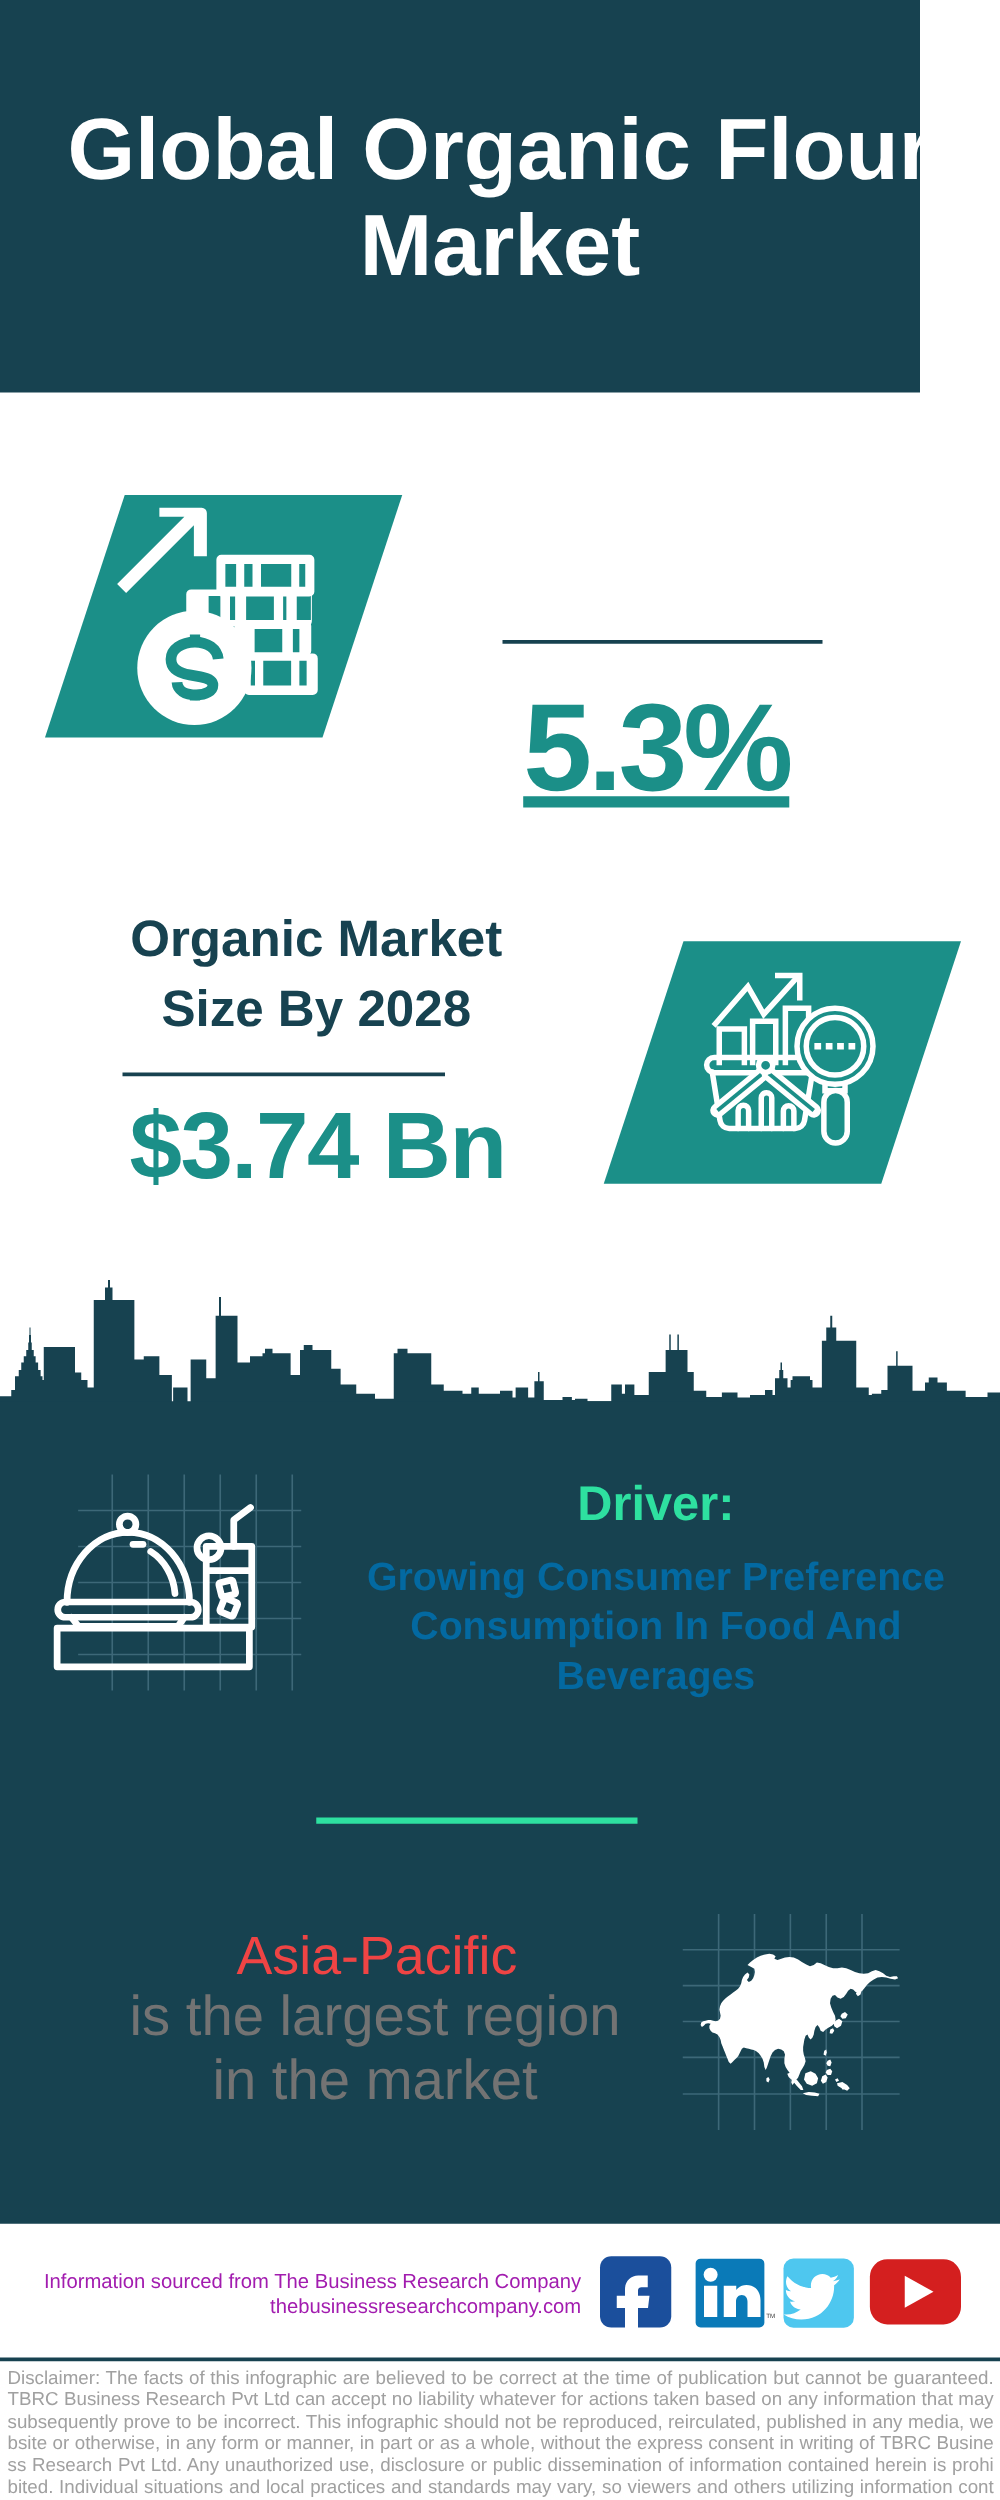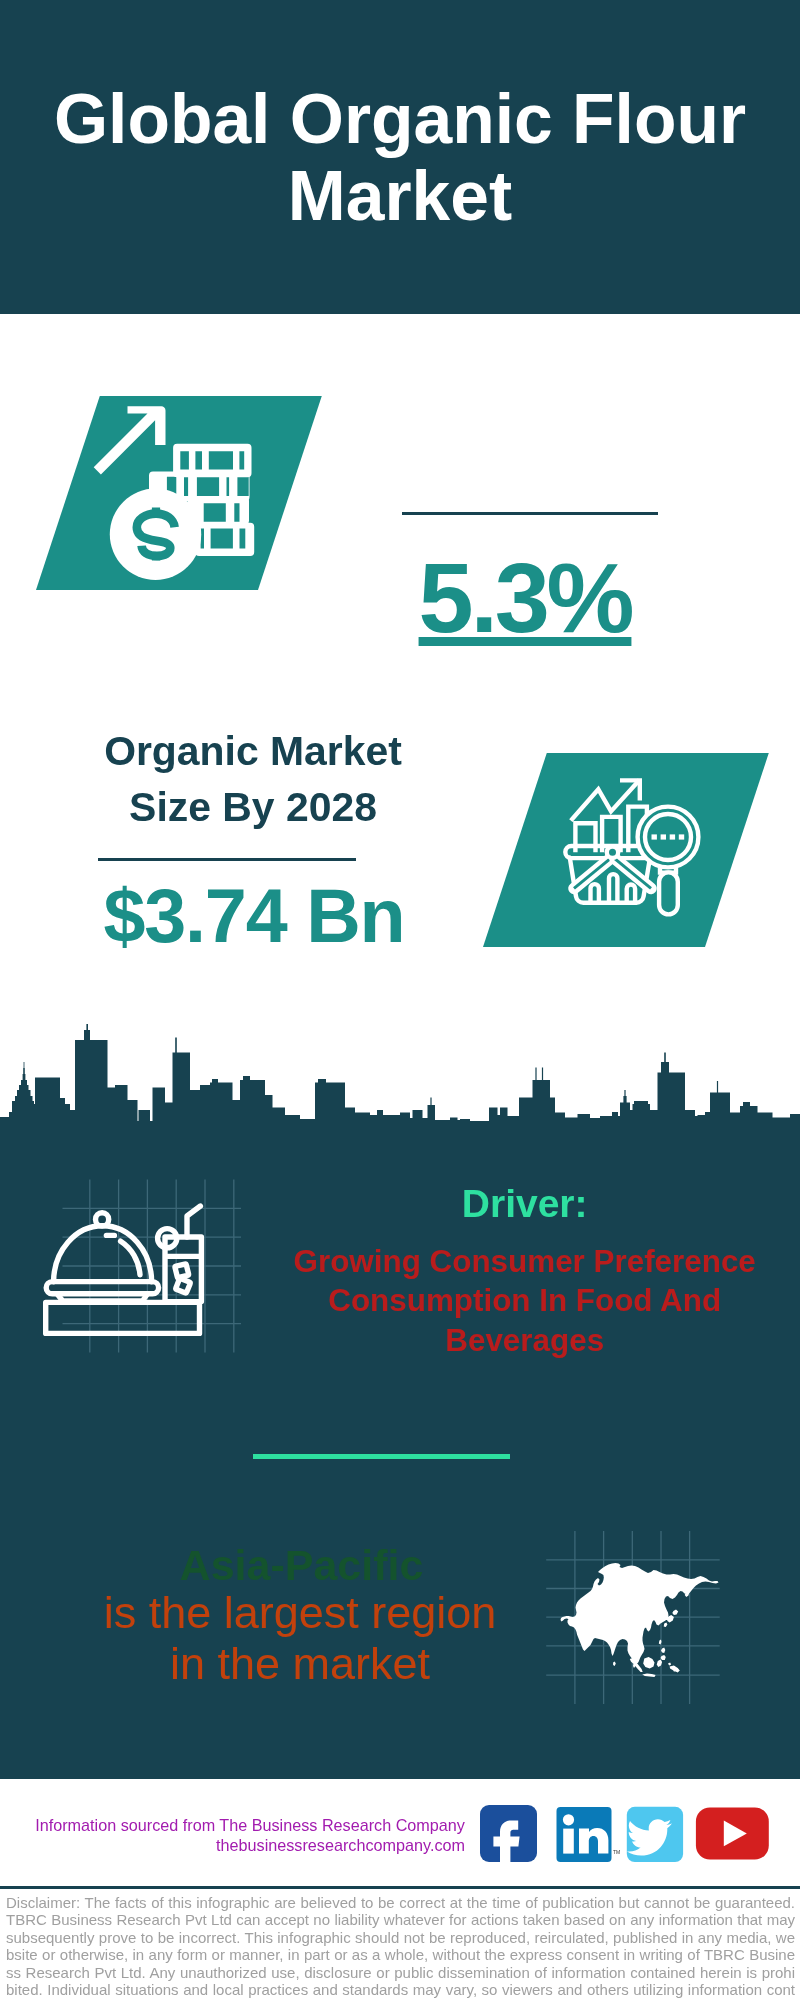--- a/index.html
+++ b/index.html
@@ -1,20 +1,20 @@
 <!DOCTYPE html>
 <html><head>
 <meta charset="utf-8">
 <style>
   * { margin:0; padding:0; box-sizing:border-box; }
   html,body { width:800px; height:2000px; }
   body { font-family:"Liberation Sans", sans-serif; background:#ffffff; }
   .page { position:relative; width:800px; height:2000px; overflow:hidden; background:#fff; }
 
-  .header { position:absolute; left:0; top:0; width:800px; height:314px; background:#174250; }
+  .header { position:absolute; left:0; top:0; width:736px; height:314px; background:#174250; }
   .header h1 { position:absolute; left:0; top:81px; width:800px; color:#ffffff;
                font-size:69.6px; font-weight:bold; line-height:77.4px; text-align:center; }
 
   .stat-label { color:#174250; font-weight:bold; font-size:40.9px; line-height:56.4px; text-align:center; }
   .stat-value { font-weight:bold; color:#1b8f88; text-align:center; }
   .rule { background:#174250; height:3px; position:absolute; }
 
   .b1-text { position:absolute; left:339px; top:378.8px; width:400px; }
   .b1-rule { left:402px; top:512px; width:256px; }
   .b1-val  { position:absolute; left:330px; top:548px; width:390px; font-size:99px; line-height:99px; letter-spacing:-3.2px;text-decoration:underline; }
@@ -25,27 +25,27 @@
 
   .para { position:absolute; background:#1b8f88; }
   .para1 { left:36px; top:396px; width:222px; height:194px; transform:skewX(-18.2deg); transform-origin:bottom left; }
   .para2 { left:483px; top:753px; width:222px; height:194px; transform:skewX(-18.2deg); transform-origin:bottom left; }
 
   .dark { position:absolute; left:0; top:1121px; width:800px; height:658px; background:#174250; }
   .skyline { position:absolute; left:0; top:1000px; width:800px; height:122px; display:block; }
 
   .driver-label { position:absolute; left:294.7px; top:1183px; width:460px; color:#2ee0a0;
                   font-size:39px; font-weight:bold; text-align:center; line-height:42px; }
-  .driver-text { position:absolute; left:274.7px; top:1241.5px; width:500px; color:#b91c1c;
+  .driver-text { position:absolute; left:274.7px; top:1241.5px; width:500px; color:#0369a1;
                  font-size:31.4px; font-weight:bold; line-height:39.6px; text-align:center; }
   .mid-rule { position:absolute; left:252.7px; top:1454.3px; width:257.3px; height:4.3px; background:#2ee0a0; }
 
-  .region-name { position:absolute; left:56.5px; top:1542.5px; width:490px; color:#14532d;
-                 font-size:43px; font-weight:bold; text-align:center; line-height:44px; }
-  .region-text { position:absolute; left:55px; top:1588px; width:490px; color:#c2410c;
+  .region-name { position:absolute; left:56.5px; top:1542.5px; width:490px; color:#ef4444;
+                 font-size:43px; font-weight:normal; text-align:center; line-height:44px; }
+  .region-text { position:absolute; left:55px; top:1588px; width:490px; color:#737373;
                  font-size:45px; line-height:50.5px; text-align:center; }
 
   .src-text { position:absolute; left:35.2px; top:1814.5px; color:#a21caf; font-size:16.2px; line-height:20px;text-align:right; }
   .hr-foot { position:absolute; left:0; top:1886px; width:800px; height:3px; background:#174250; }
   .disclaimer { position:absolute; left:6.0px; top:1894px; width:789px; color:#a0a0a0; font-size:15px;
                 line-height:17.4px; text-align:justify; word-break:break-all; }
 </style>
 </head>
 <body>
 

